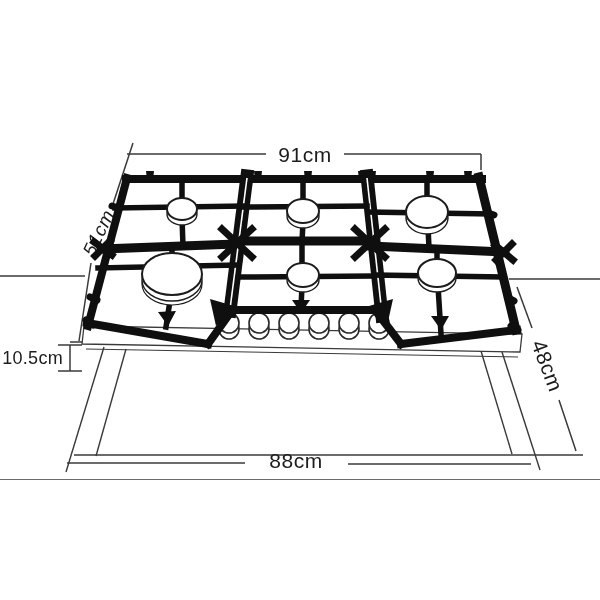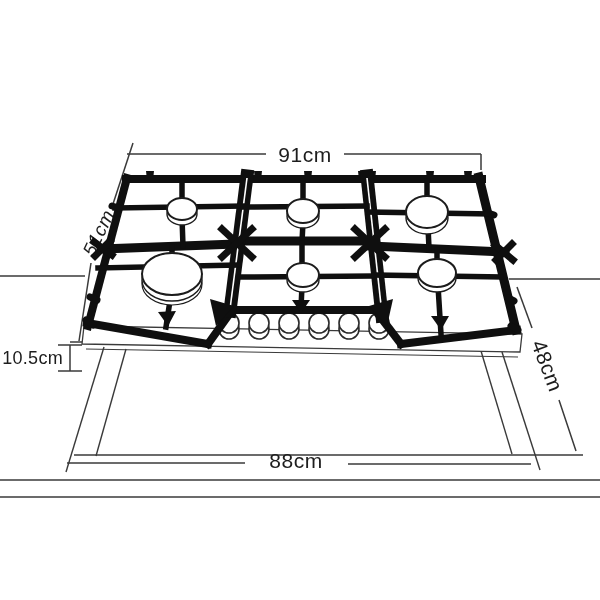--- a/index.html
+++ b/index.html
@@ -1,17 +1,17 @@
 <!DOCTYPE html>
 <html><head>
 <meta charset="utf-8">
 <style>
   html,body{margin:0;padding:0;background:#ffffff;}
   .canvas{
-    position:relative;width:600px;height:600px;background:#ffffff;overflow:hidden;
+    position:relative;width:600px;height:480px;background:#ffffff;overflow:hidden;
     font-family:"Liberation Sans","DejaVu Sans",sans-serif;
   }
   svg{display:block;}
   text{fill:#1d1d1d;}
   .dim-label{font-size:21px;letter-spacing:0.5px;}
   .dim-label-small{font-size:18px;letter-spacing:0.3px;}
   .dim-label-italic{font-size:19px;font-style:italic;letter-spacing:0.5px;}
 </style>
 </head>
 <body>

